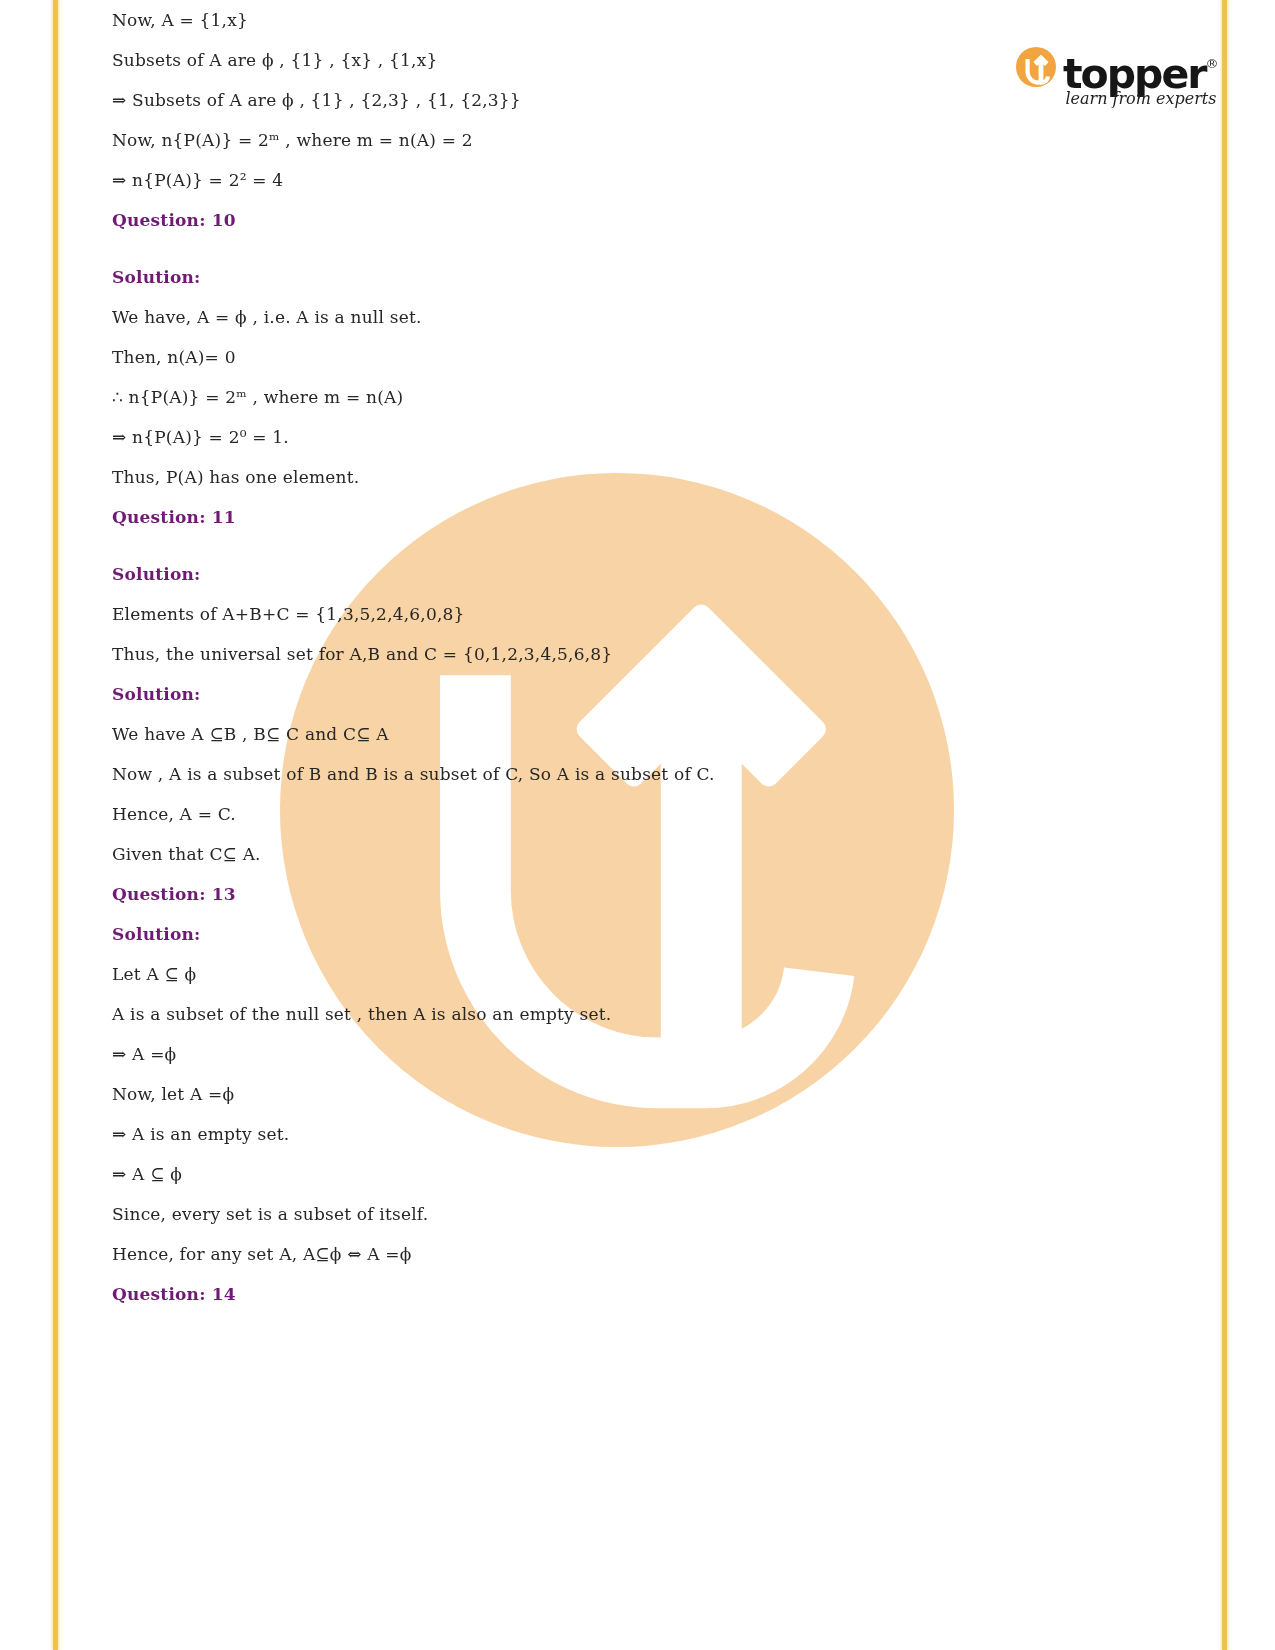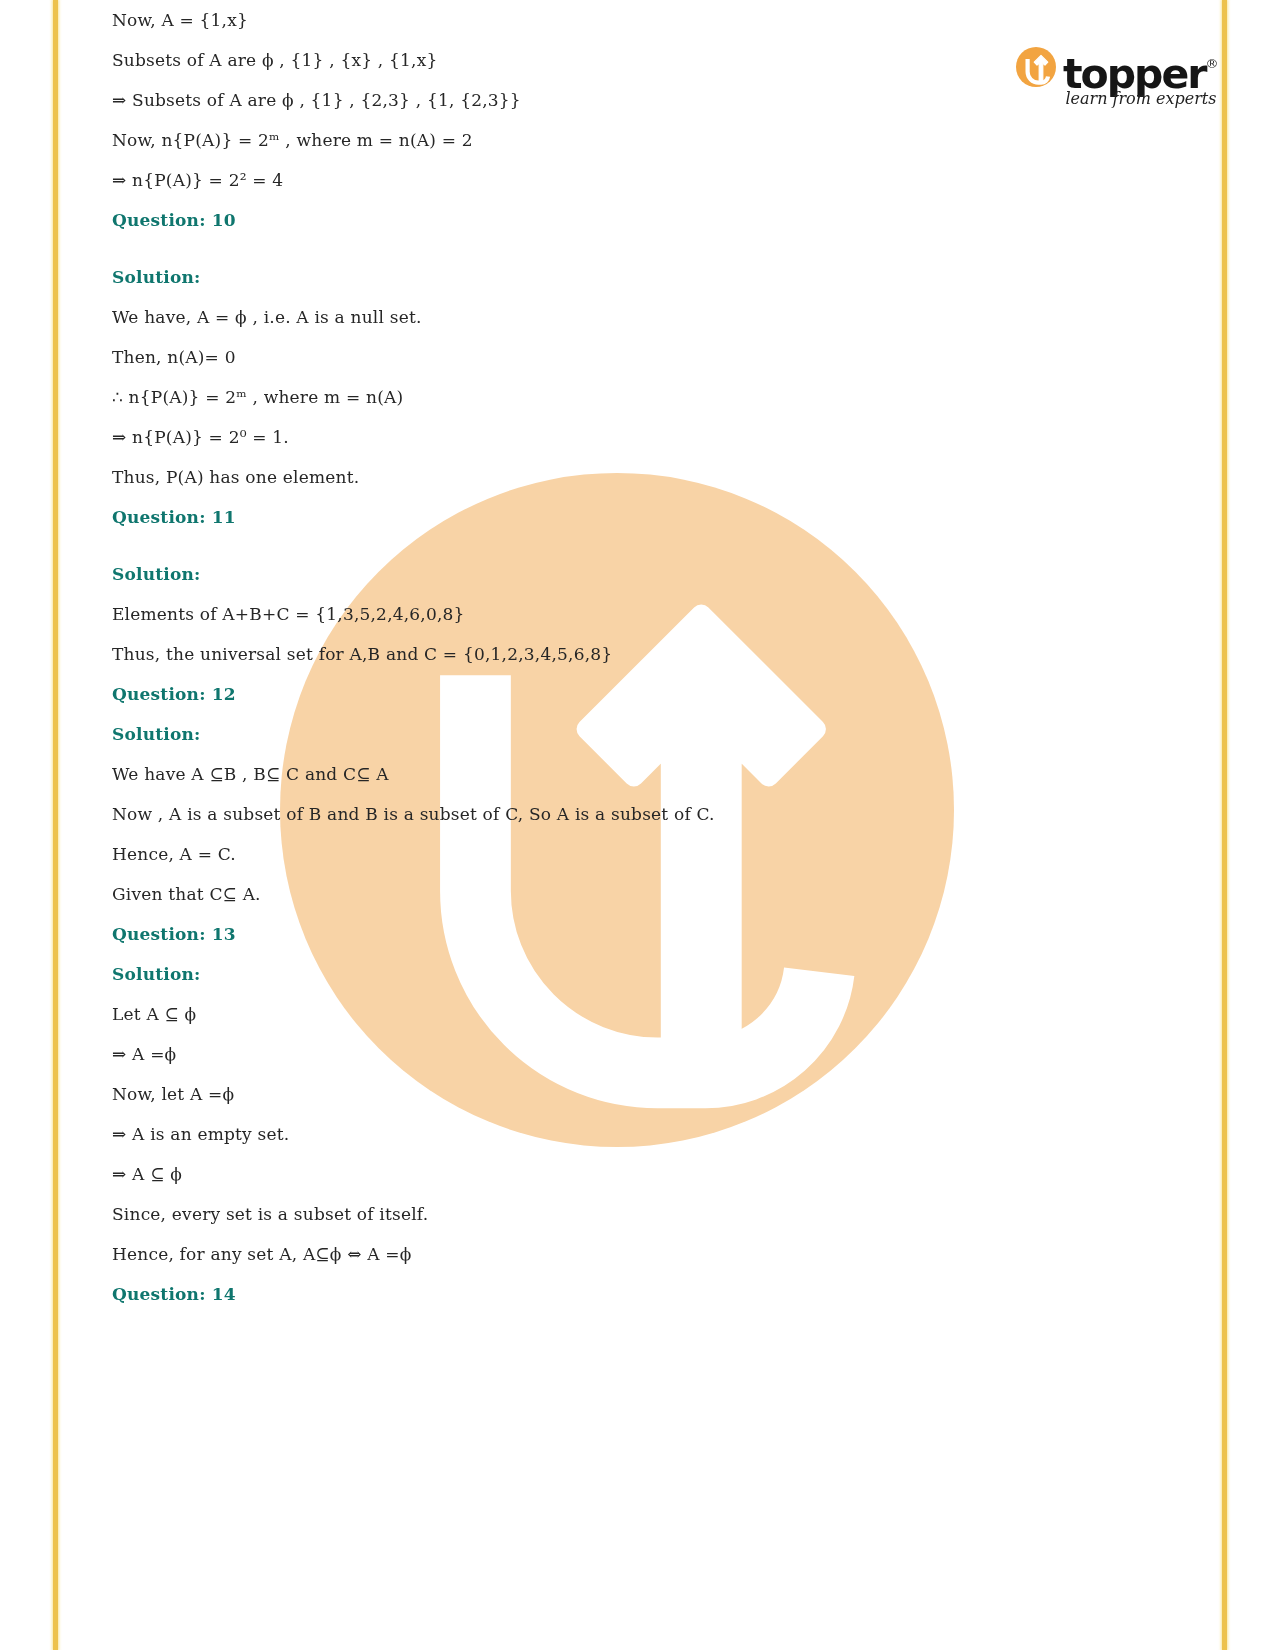--- a/index.html
+++ b/index.html
@@ -47,21 +47,21 @@
     z-index: 2;
     color: var(--text-color, #262626);
   }
   .content p {
     margin: 0 0 16px 0;
     font-size: 17px;
     line-height: 24px;
     letter-spacing: 0.2px;
     white-space: pre;
   }
-  .content p.heading { font-weight: bold; color: #0f766e; }
+  .content p.heading { font-weight: bold; color: #701a75; }
   .content p.gap-large  { margin-bottom: 33px; }
   .content p.gap-medium { }
 
   .logo {
     position: absolute;
     top: 44px;
     left: 1016px;
     z-index: 3;
     display: flex;
     align-items: flex-start;
@@ -147,29 +147,29 @@
       <p class="heading">Solution:</p>
       <p class="body">We have, A = ϕ , i.e. A is a null set.</p>
       <p class="body gap-medium">Then, n(A)= 0</p>
       <p class="body">∴ n{P(A)} = 2ᵐ , where m = n(A)</p>
       <p class="body">⇒ n{P(A)} = 2⁰ = 1.</p>
       <p class="body">Thus, P(A) has one element.</p>
       <p class="heading gap-large">Question: 11</p>
       <p class="heading">Solution:</p>
       <p class="body">Elements of A+B+C = {1,3,5,2,4,6,0,8}</p>
       <p class="body">Thus, the universal set for A,B and C = {0,1,2,3,4,5,6,8}</p>
-      <p class="heading">Question: 12</p>
       <p class="heading">Solution:</p>
       <p class="body">We have A ⊆B , B⊆ C and C⊆ A</p>
       <p class="body">Now , A is a subset of B and B is a subset of C, So A is a subset of C.</p>
       <p class="body">Hence, A = C.</p>
       <p class="body">Given that C⊆ A.</p>
       <p class="heading">Question: 13</p>
       <p class="heading">Solution:</p>
       <p class="body">Let A ⊆ ϕ</p>
+      <p class="body">A is a subset of the null set , then A is also an empty set.</p>
       <p class="body">⇒ A =ϕ</p>
       <p class="body">Now, let A =ϕ</p>
       <p class="body">⇒ A is an empty set.</p>
       <p class="body">⇒ A ⊆ ϕ</p>
       <p class="body">Since, every set is a subset of itself.</p>
       <p class="body">Hence, for any set A, A⊆ϕ ⇔ A =ϕ</p>
       <p class="heading">Question: 14</p>
     </main>
 
 </div>

